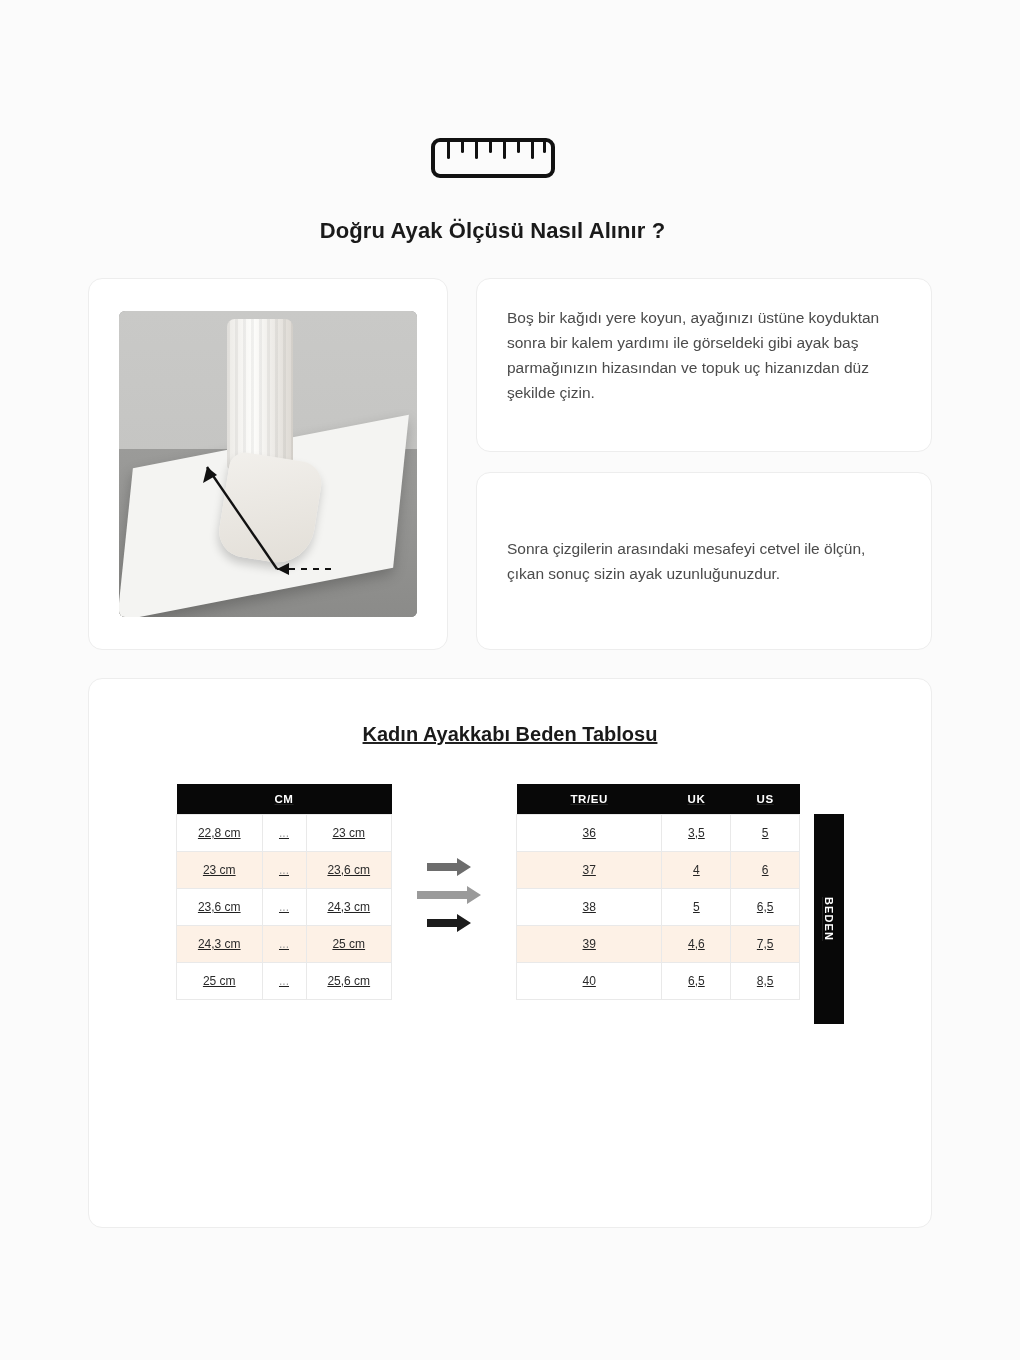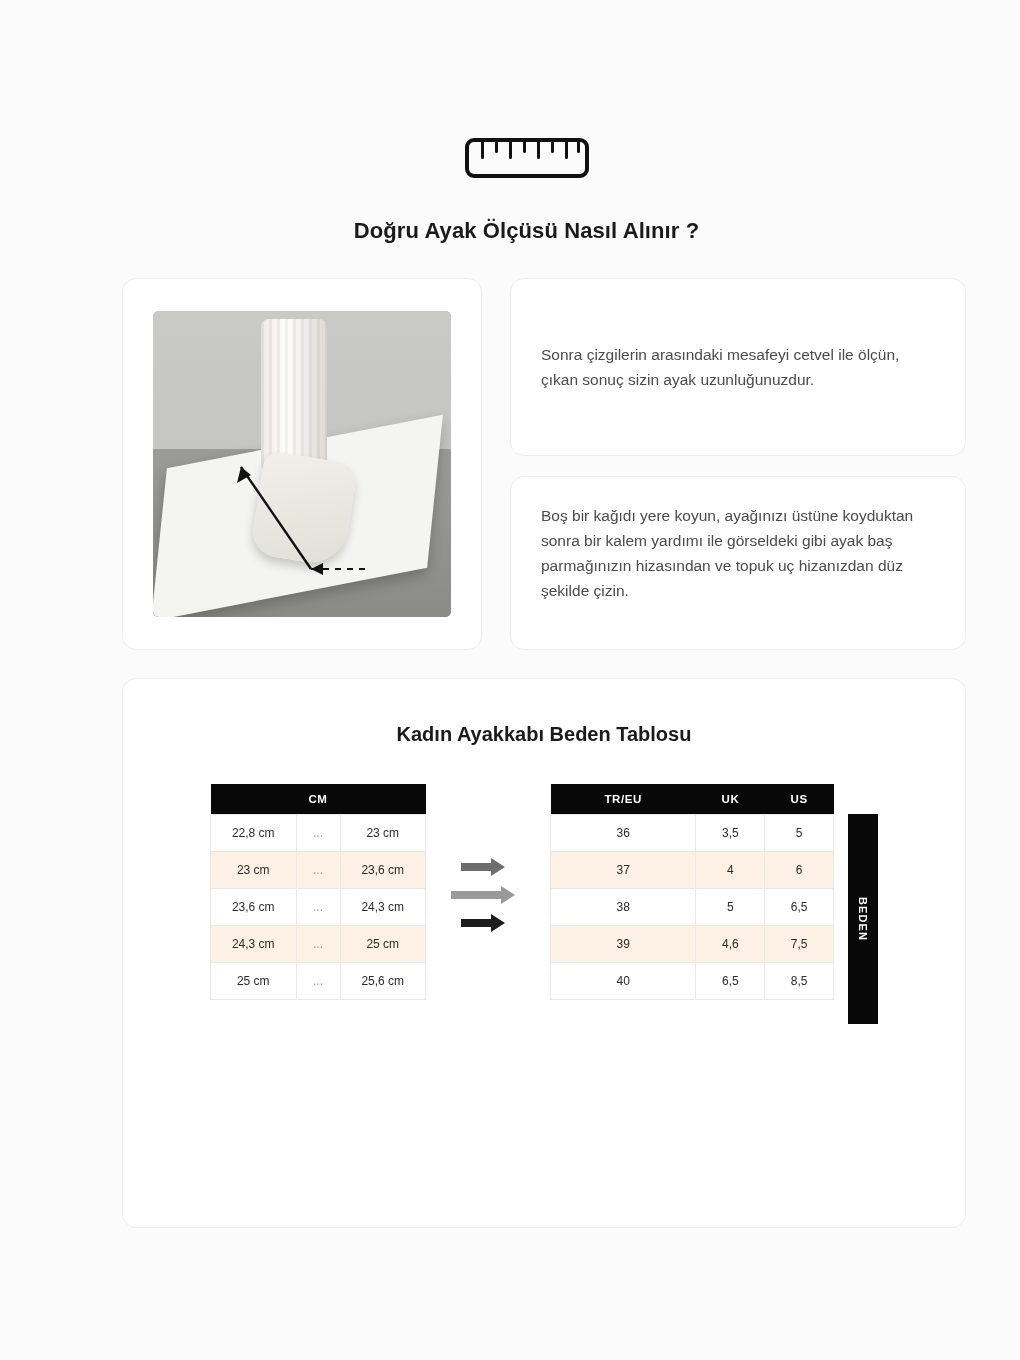--- a/index.html
+++ b/index.html
@@ -8,21 +8,20 @@
     height: 1360px;
     background: #fbfbfb;
     font-family: "Liberation Sans", sans-serif;
     color: #222;
   }
   .page {
     width: 985px;
     height: 1360px;
     position: relative;
     background: #fbfbfb;
-    margin-left: 34px;
   }
 
   
   .ruler-wrap {
     position: absolute;
     top: 138px; left: 0; right: 0;
     display: flex; justify-content: center;
   }
   .ruler {
     width: 124px; height: 40px;
@@ -140,20 +139,21 @@
   
   .table-card {
     position: absolute;
     top: 678px;
     left: 88px;
     width: 844px;
     height: 550px;
     background: #fff;
     border: 1px solid #ededed;
     border-radius: 14px;
+    text-decoration: underline;
   }
   .table-title {
     text-align: center;
     font-size: 20px;
     font-weight: bold;
     color: #1a1a1a;
     margin-top: 44px;
   }
   .tables {
     margin-top: 38px;
@@ -246,24 +246,24 @@
         <svg class="ph-arrow" viewBox="0 0 150 120">
           <line x1="18" y1="6" x2="88" y2="108" stroke="#111" stroke-width="2.4"></line>
           <polygon points="18,6 14,22 28,14" fill="#111"></polygon>
           <line x1="88" y1="108" x2="148" y2="108" stroke="#111" stroke-width="2.2" stroke-dasharray="6 6"></line>
           <polygon points="88,108 100,102 100,114" fill="#111"></polygon>
         </svg>
       </div>
     </div>
 
     <div class="text-col">
+      <div class="card text-card first">Boş bir kağıdı yere koyun, ayağınızı üstüne koyduktan sonra bir kalem yardımı ile görseldeki gibi ayak baş parmağınızın hizasından ve topuk uç hizanızdan düz şekilde çizin.</div>
       <div class="card text-card second">
         <span>Sonra çizgilerin arasındaki mesafeyi cetvel ile ölçün, çıkan sonuç sizin ayak uzunluğunuzdur.</span>
       </div>
-      <div class="card text-card first">Boş bir kağıdı yere koyun, ayağınızı üstüne koyduktan sonra bir kalem yardımı ile görseldeki gibi ayak baş parmağınızın hizasından ve topuk uç hizanızdan düz şekilde çizin.</div>
     </div>
   </div>
 
   <div class="table-card">
     <div class="table-title">Kadın Ayakkabı Beden Tablosu</div>
 
     <div class="tables">
 
       <table class="t-cm">
         <thead>

